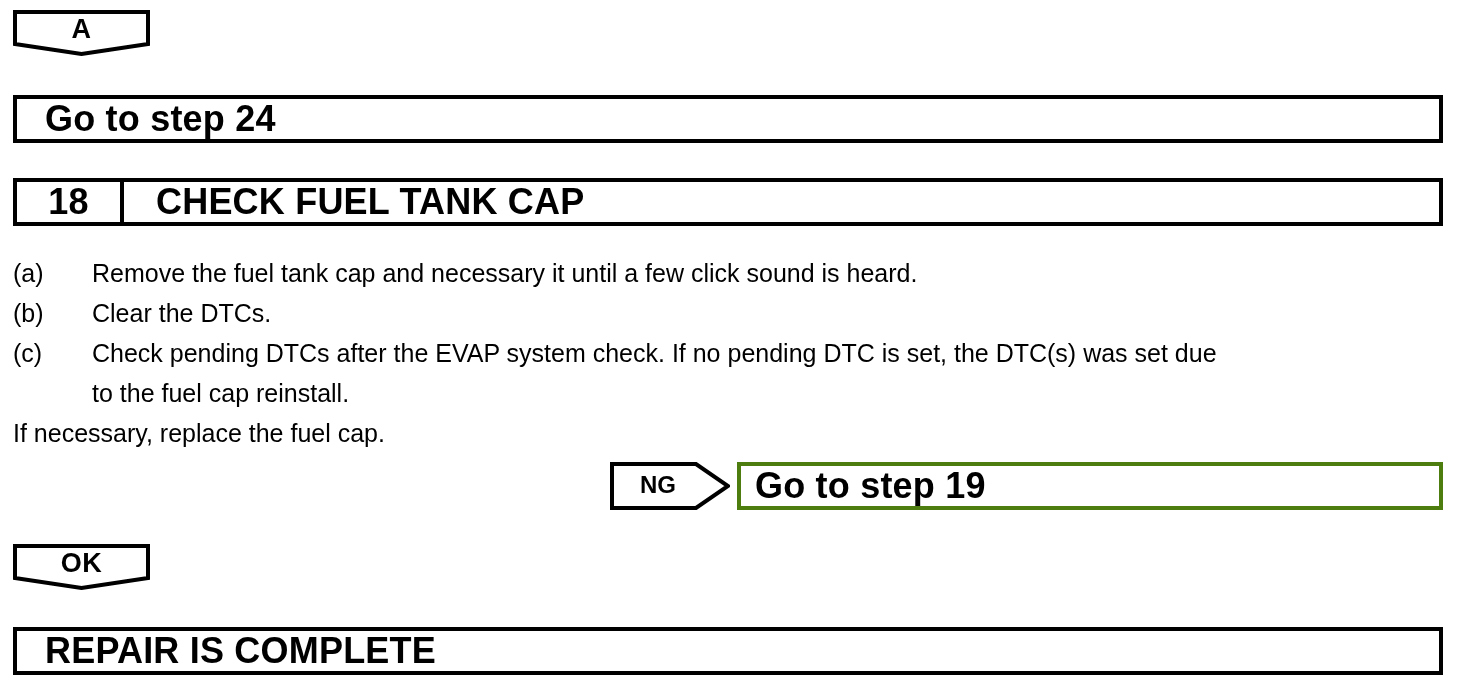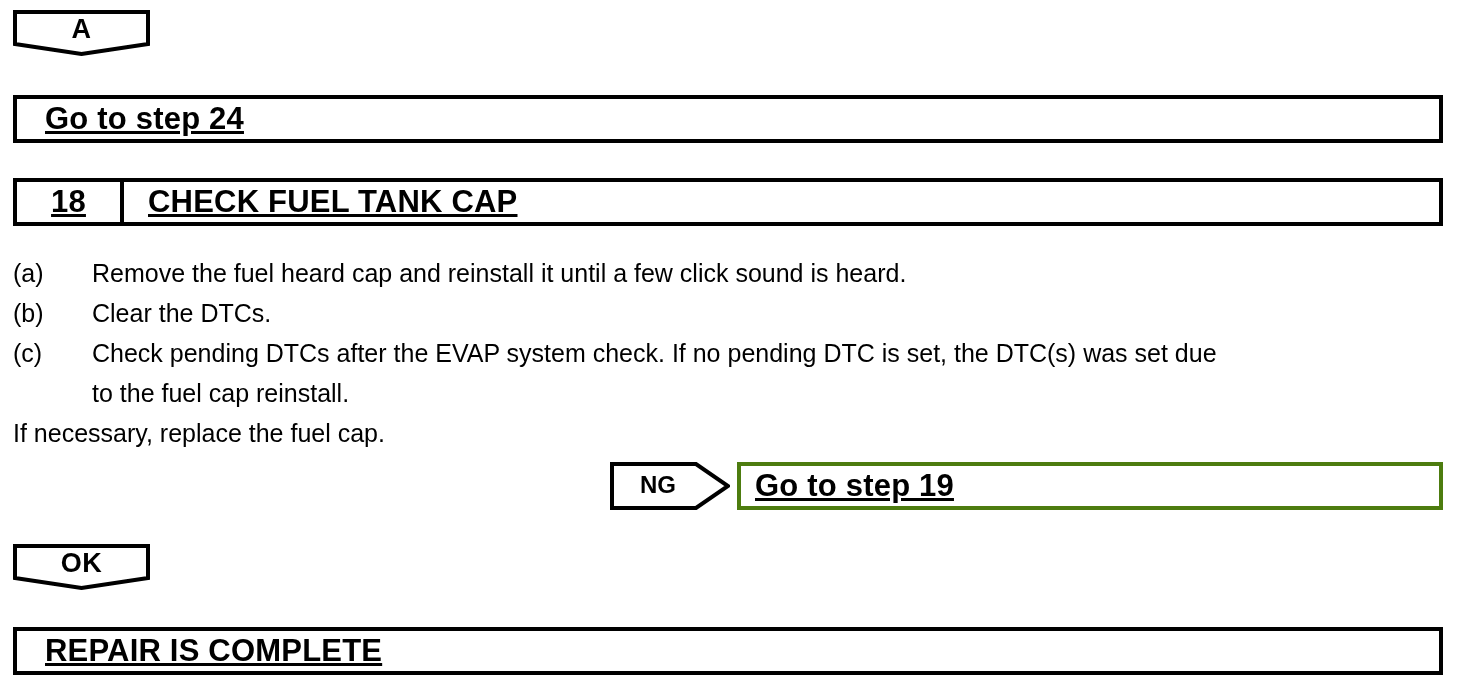--- a/index.html
+++ b/index.html
@@ -50,42 +50,42 @@
   
   .bar {
     position: absolute;
     left: 13px;
     width: 1430px;
     border: 4px solid #000000;
     box-sizing: border-box;
     background: #ffffff;
   }
   .bar-text {
-    font-size: 31px;
+    font-size: 36px;
     font-weight: bold;
     letter-spacing: 0.2px;
     white-space: nowrap;
-    text-decoration: underline;
   }
 
   
   .bar-simple {
     height: 48px;
   }
   .bar-simple .bar-text {
     display: block;
     padding-left: 28px;
     line-height: 40px;
   }
 
   
   .bar-step {
     height: 48px;
     display: flex;
     align-items: flex-end;
+    gap: 8px;
   }
   .bar-step .step-num {
     width: 107px;
     flex: 0 0 107px;
     border-right: 4px solid #000000;
     box-sizing: border-box;
     text-align: center;
     line-height: 40px;
   }
   .bar-step .step-title {
@@ -191,21 +191,21 @@
 
   <div class="bar bar-step" style="top:178px;">
     <div class="step-num bar-text">18</div>
     <div class="step-title bar-text">CHECK FUEL TANK CAP</div>
   </div>
 
   <div class="body-block">
 
     <div class="instr-row">
       <span class="instr-marker">(a)</span>
-      <span class="instr-text">Remove the fuel heard cap and reinstall it until a few click sound is heard.</span>
+      <span class="instr-text">Remove the fuel tank cap and necessary it until a few click sound is heard.</span>
     </div>
 
     <div class="instr-row">
       <span class="instr-marker">(b)</span>
       <span class="instr-text">Clear the DTCs.</span>
     </div>
 
     <div class="instr-row">
       <span class="instr-marker">(c)</span>
       <span class="instr-text">

